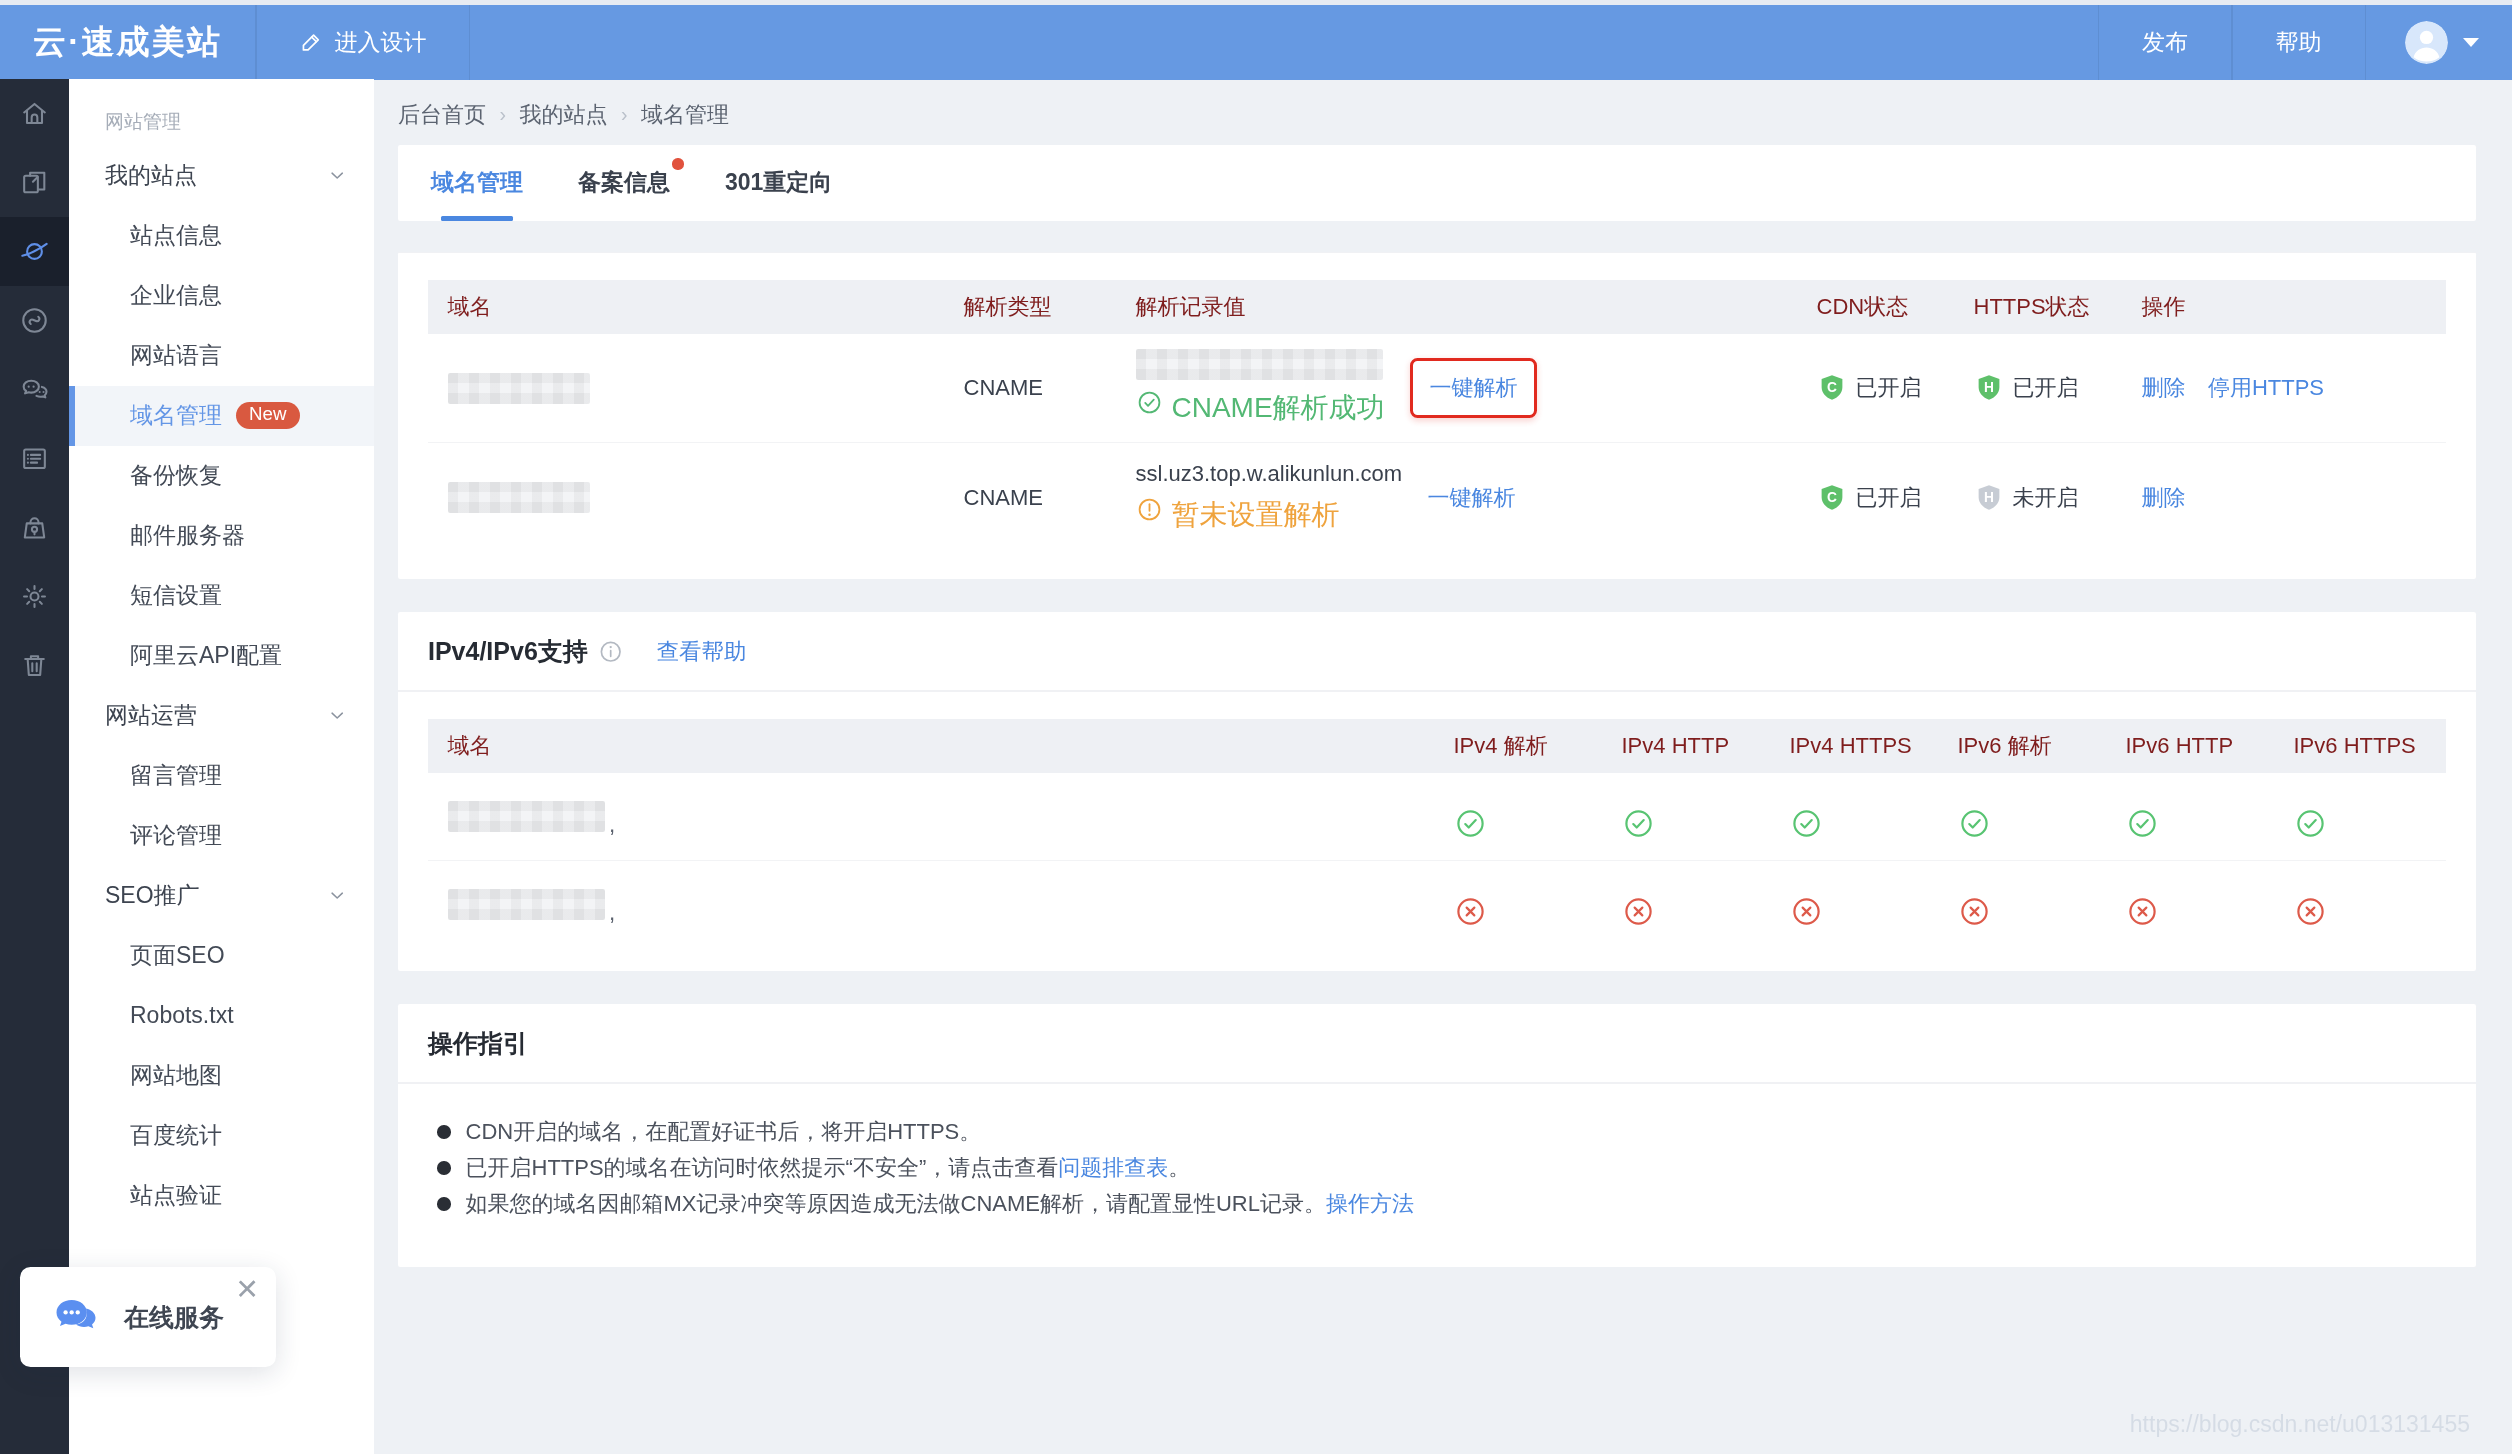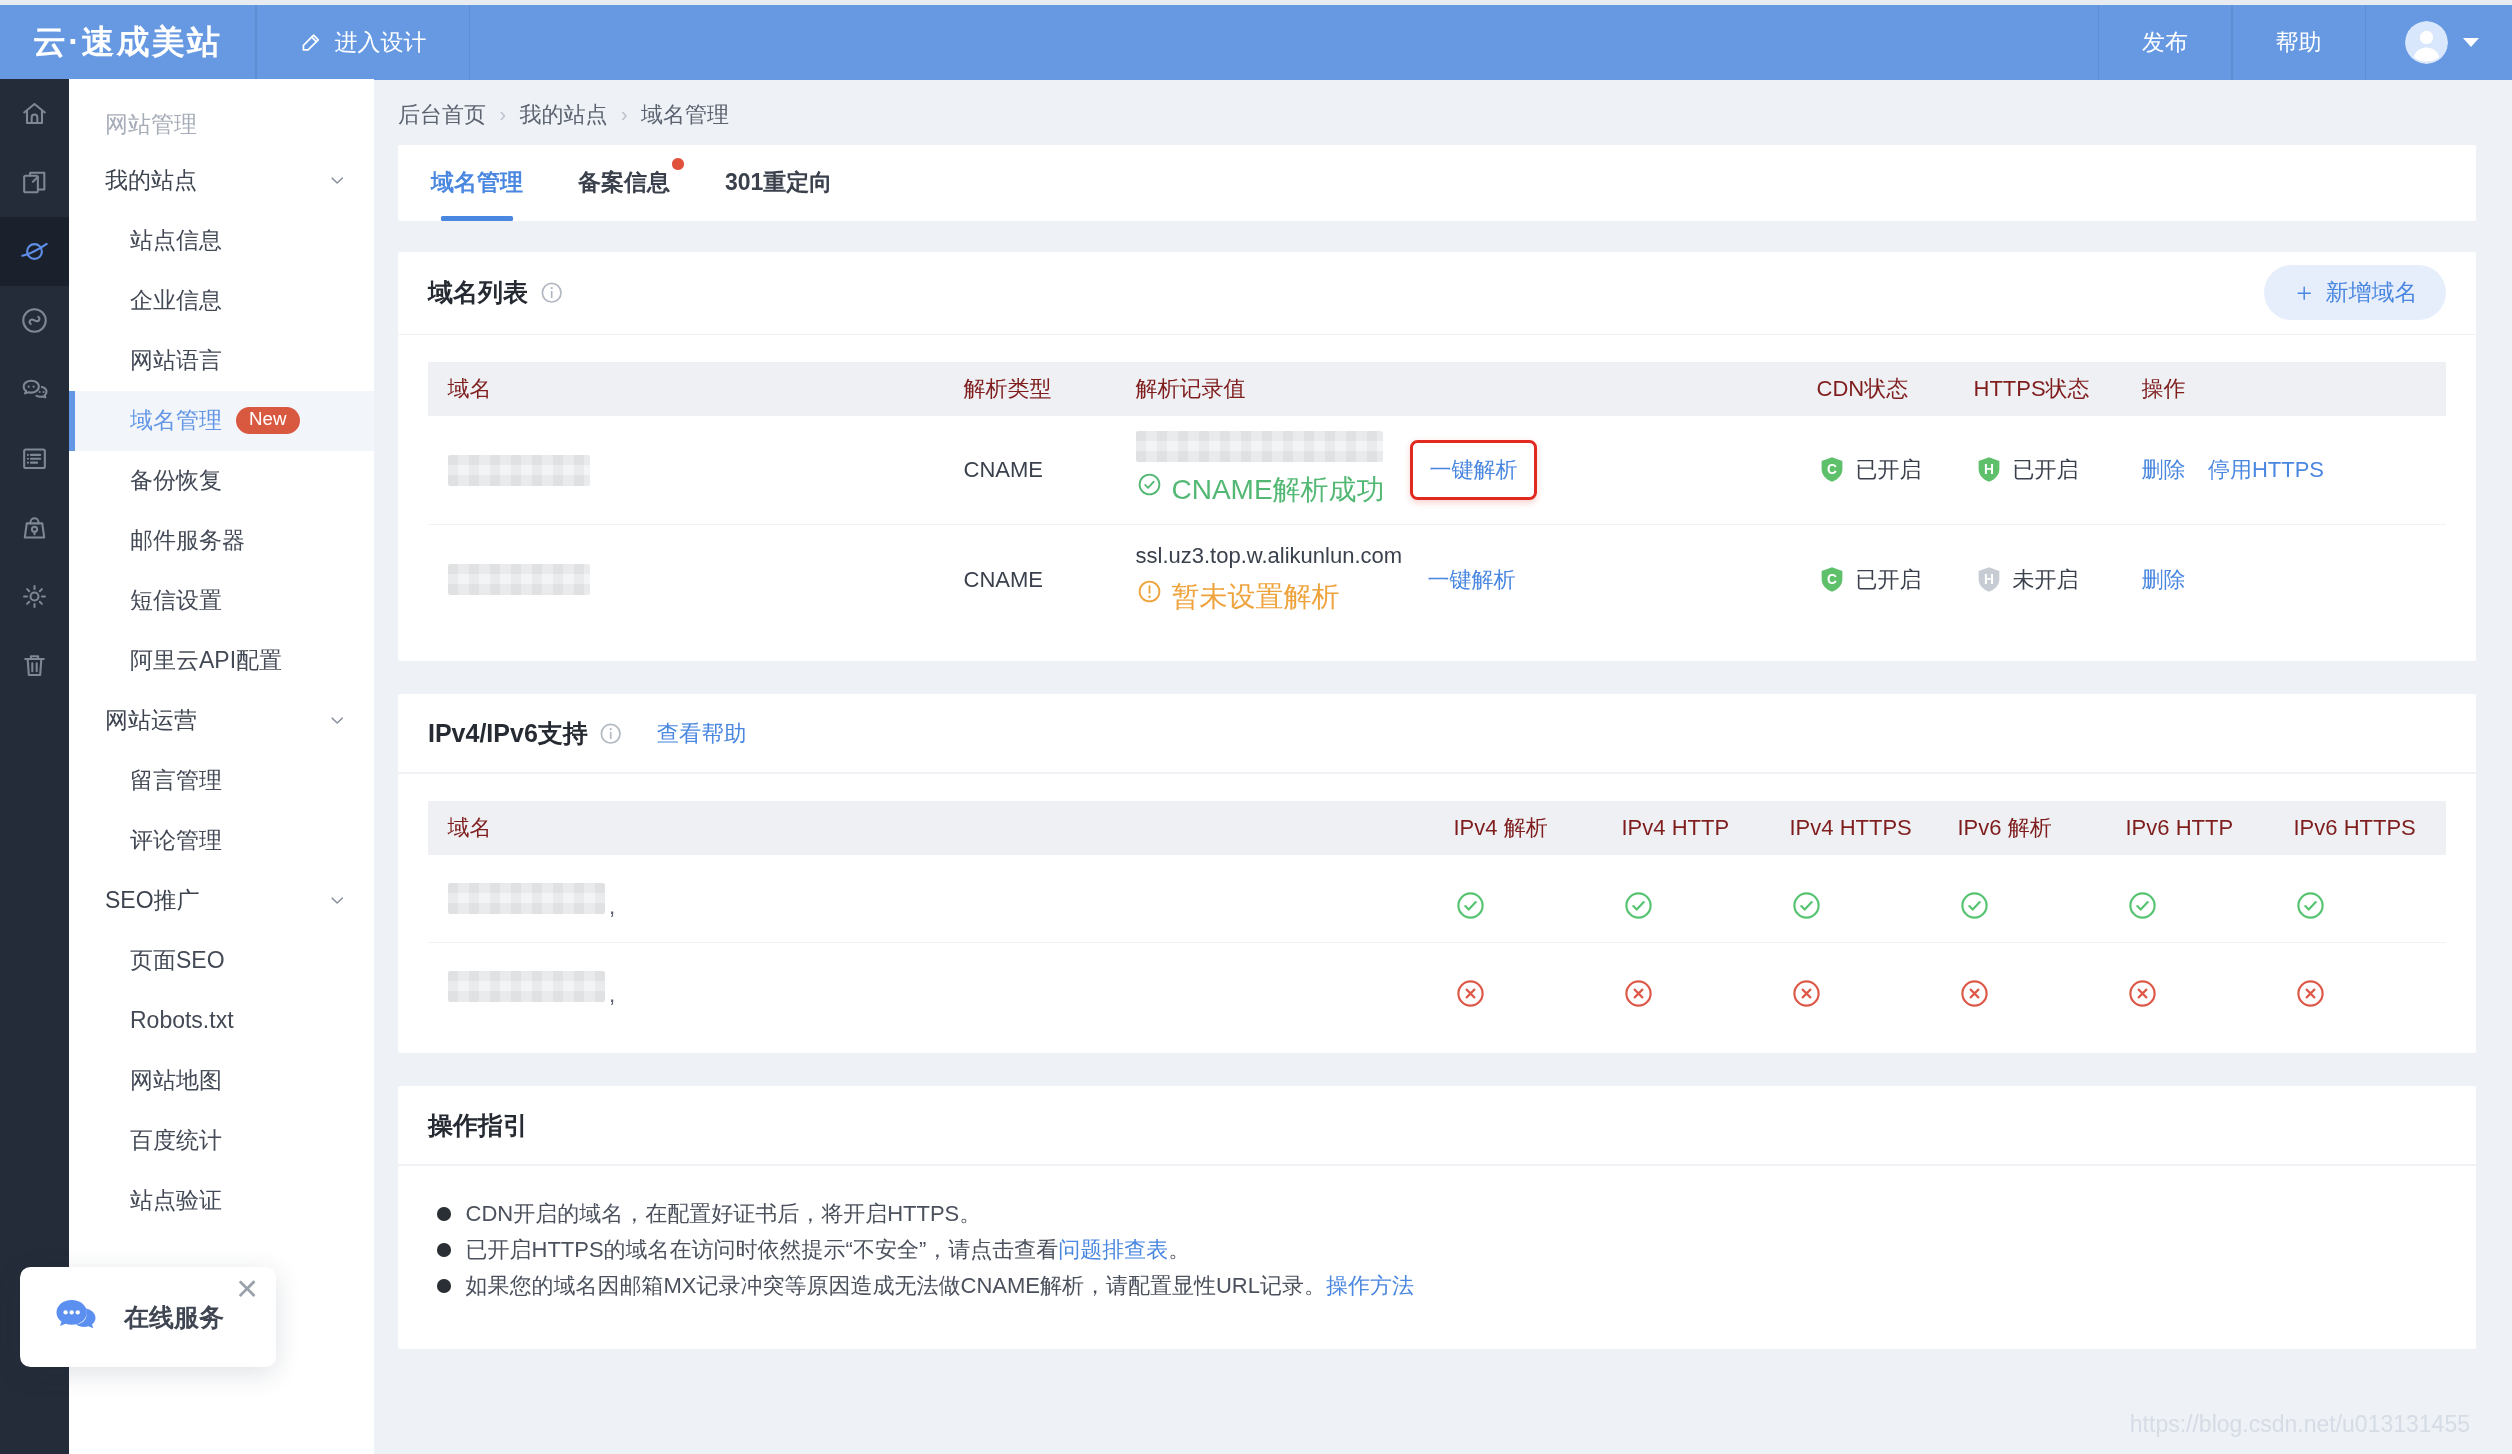--- a/index.html
+++ b/index.html
@@ -24,21 +24,21 @@
   .caret-down { width:0; height:0; border-left:8.2px solid transparent; border-right:8.2px solid transparent; border-top:9.7px solid #fff; }
 
   
   .rail { position:absolute; top:79px; left:0; bottom:0; width:69px; background:#252c39; }
   .rail-item { height:69px; display:flex; align-items:center; justify-content:center; color:#7e8795; cursor:pointer; }
   .rail-item.active { background:#1a202c; color:#5f8fe8; }
   .rail-item svg { width:31px; height:31px; }
 
   
   .sidebar { position:absolute; top:79px; left:69px; bottom:0; width:305px; background:#fff; }
-  .sb-title { margin:30px 0 10.5px 36px; font-size:23px; color:#a6adb8; }
+  .sb-title { margin:30px 0 10.5px 36px; font-size:19px; color:#a6adb8; }
   .sb-row { height:60px; display:flex; align-items:center; cursor:pointer; font-size:23px; }
   .sb-group { padding-left:36px; color:#3d4450; }
   .sb-group .chev { margin-left:auto; margin-right:25.4px; color:#8b939f; }
   .sb-group .chev svg { width:22.4px; height:22.4px; }
   .sb-item { padding-left:61px; color:#434a56; }
   .sb-item.active { background:#f2f5f9; border-left:6px solid #6496e6; padding-left:55px; color:#6496e6; }
   .badge-new { margin-left:13.5px; background:#d95940; color:#fff; font-size:18.7px; padding:3.7px 13.5px 5.2px; border-radius:747px; line-height:1; }
 
   
   .main { position:absolute; top:79px; left:374px; right:0; bottom:0; overflow:hidden; }
@@ -314,36 +314,20 @@
       <div class="tab">
         <span>备案信息</span>
         <span class="reddot"></span>
       </div>
       <div class="tab">
         <span>301重定向</span>
       </div>
     </div>
 
   <div class="card card-pad" style="margin-top:31px; padding-bottom:27px;">
-    <div class="card-head" style="height:82px;">
-      <span class="card-title">域名列表</span>
-      <span class="info-ic">
-        <svg class="ico" viewBox="0 0 24 24">
-            <circle cx="12" cy="12" r="8.8"></circle>
-            <path d="M12 11v5.4"></path>
-            <circle cx="12" cy="7.6" r="1.1" fill="currentColor" stroke="none"></circle>
-          </svg>
-      </span>
-      <div class="btn-add">
-        <svg class="ico" viewBox="0 0 24 24">
-            <path d="M12 5.5v13M5.5 12h13"></path>
-          </svg>
-        <span>新增域名</span>
-      </div>
-    </div>
     <div class="divider"></div>
     <div class="thead-row" id="dl-head" style="margin-top:27px;">
         <div class="dl-c1">域名</div>
         <div class="dl-c2">解析类型</div>
         <div class="dl-c3">解析记录值</div>
         <div class="dl-c4">CDN状态</div>
         <div class="dl-c5">HTTPS状态</div>
         <div class="dl-c6">操作</div>
       </div>
     <div id="dl-body">

